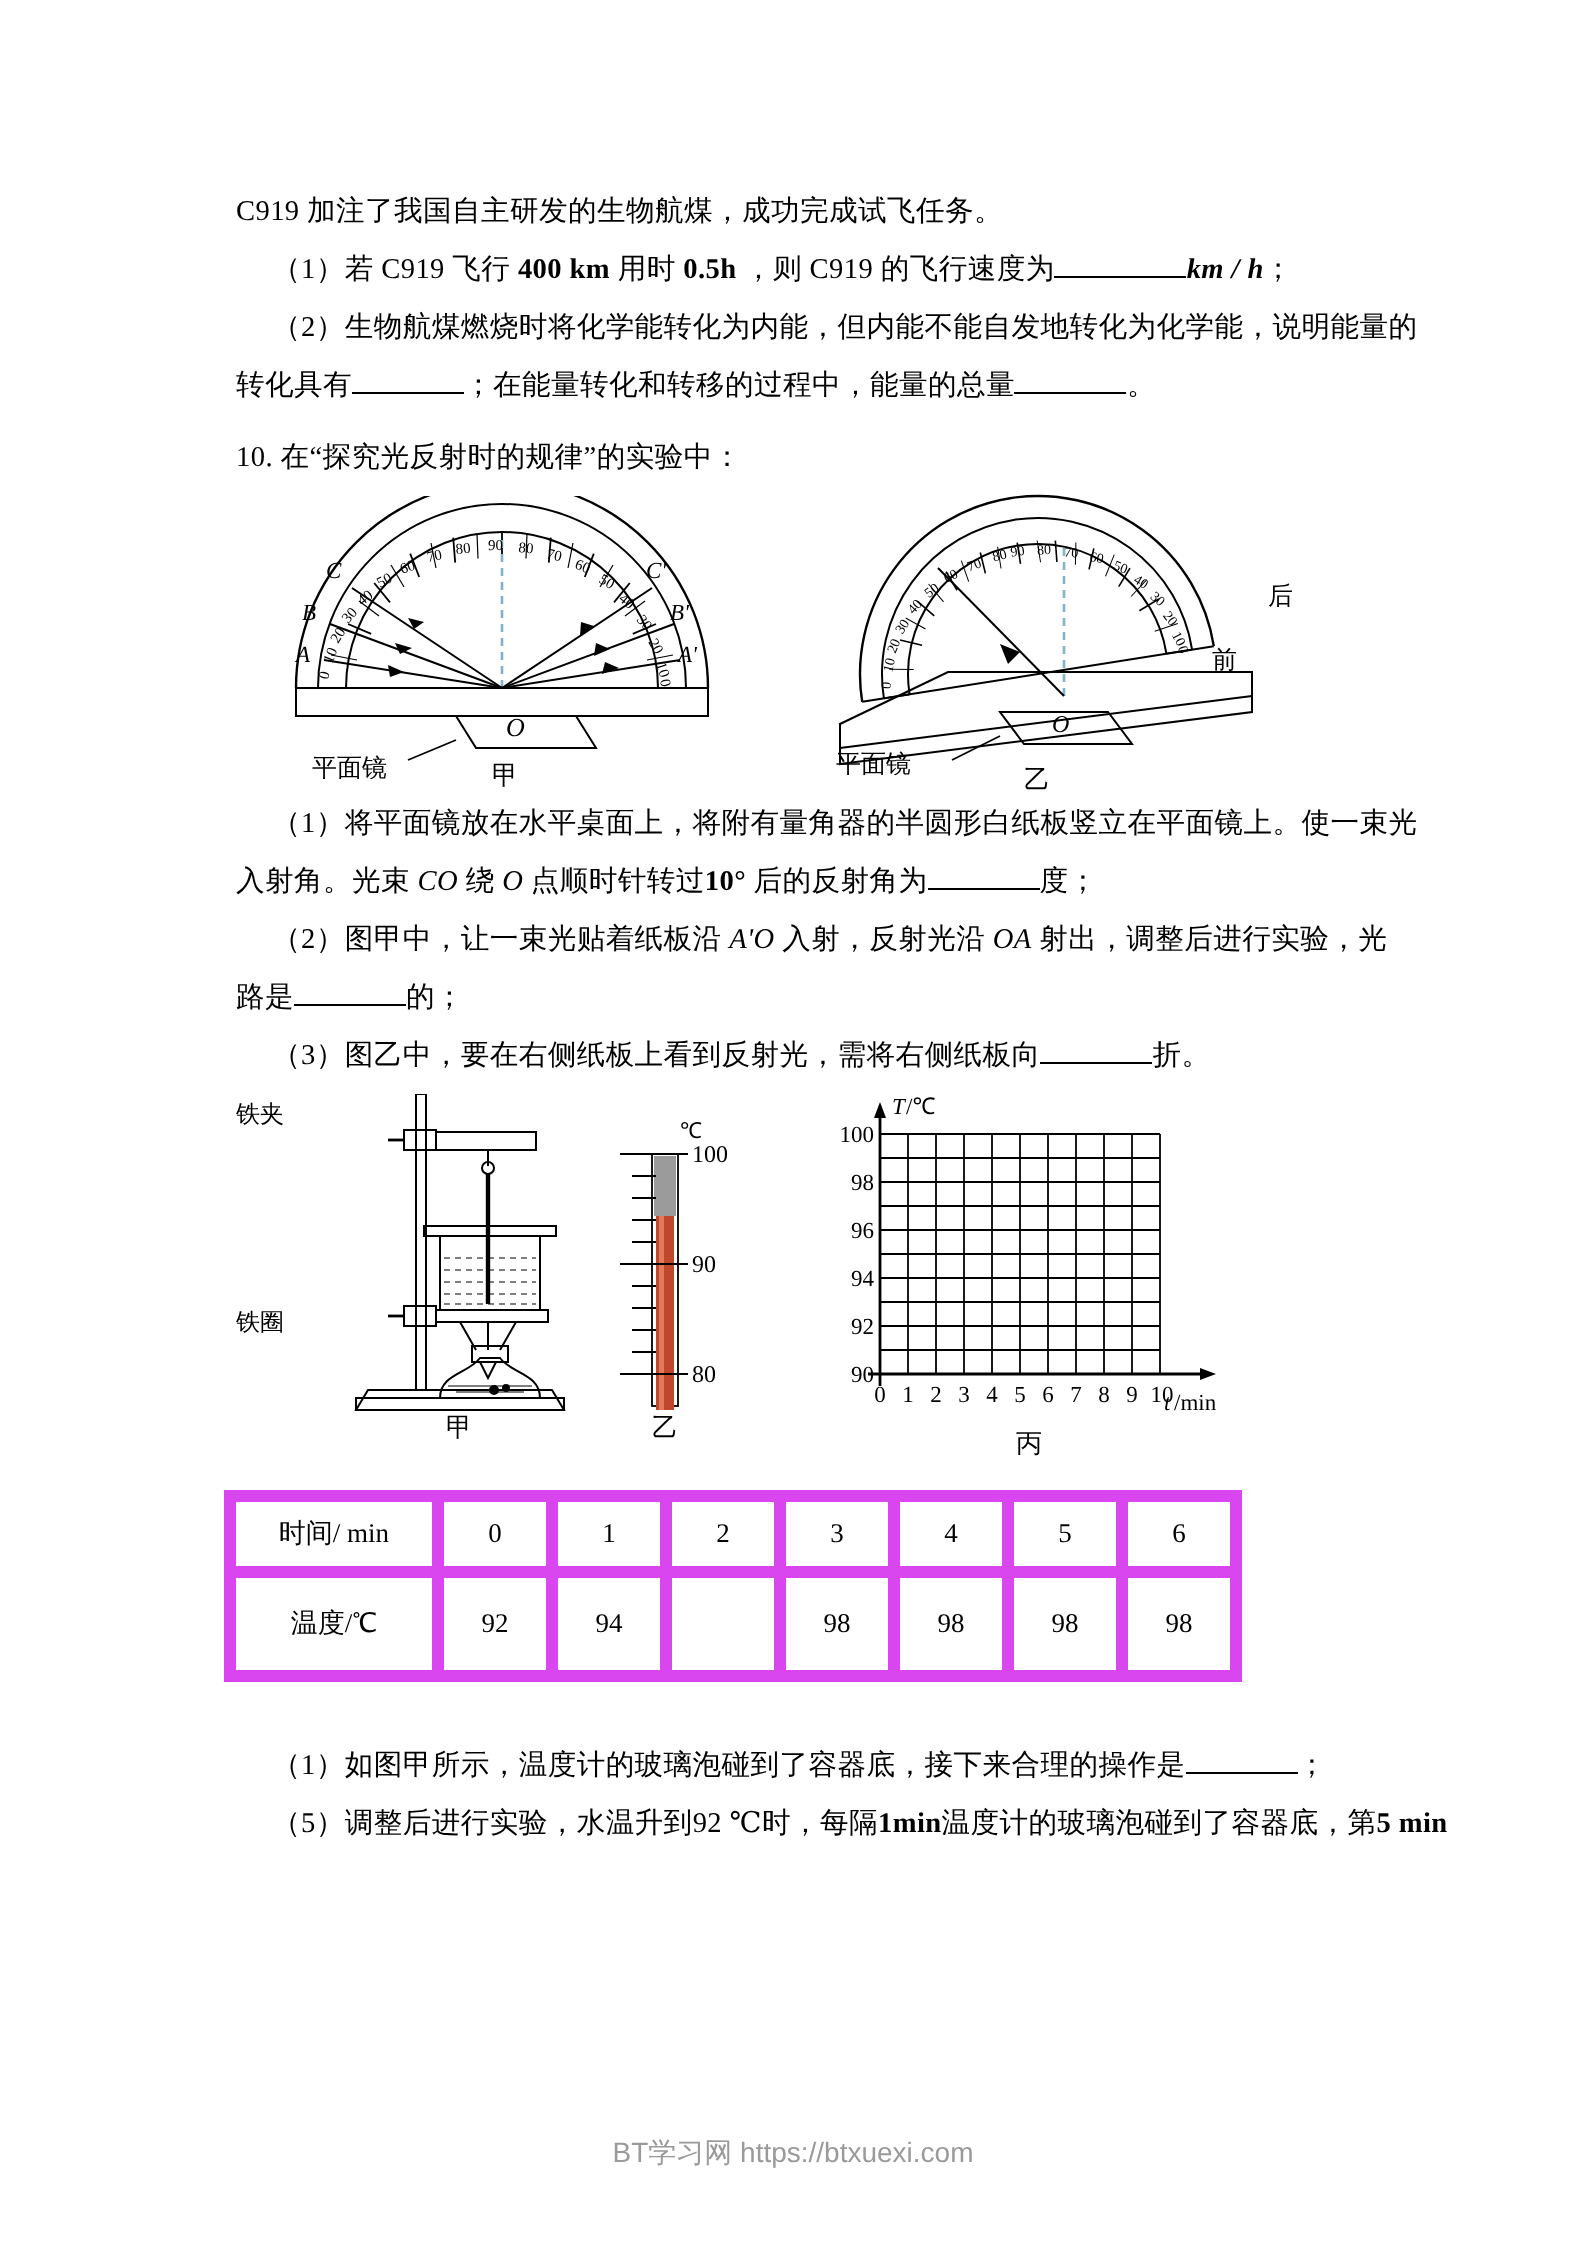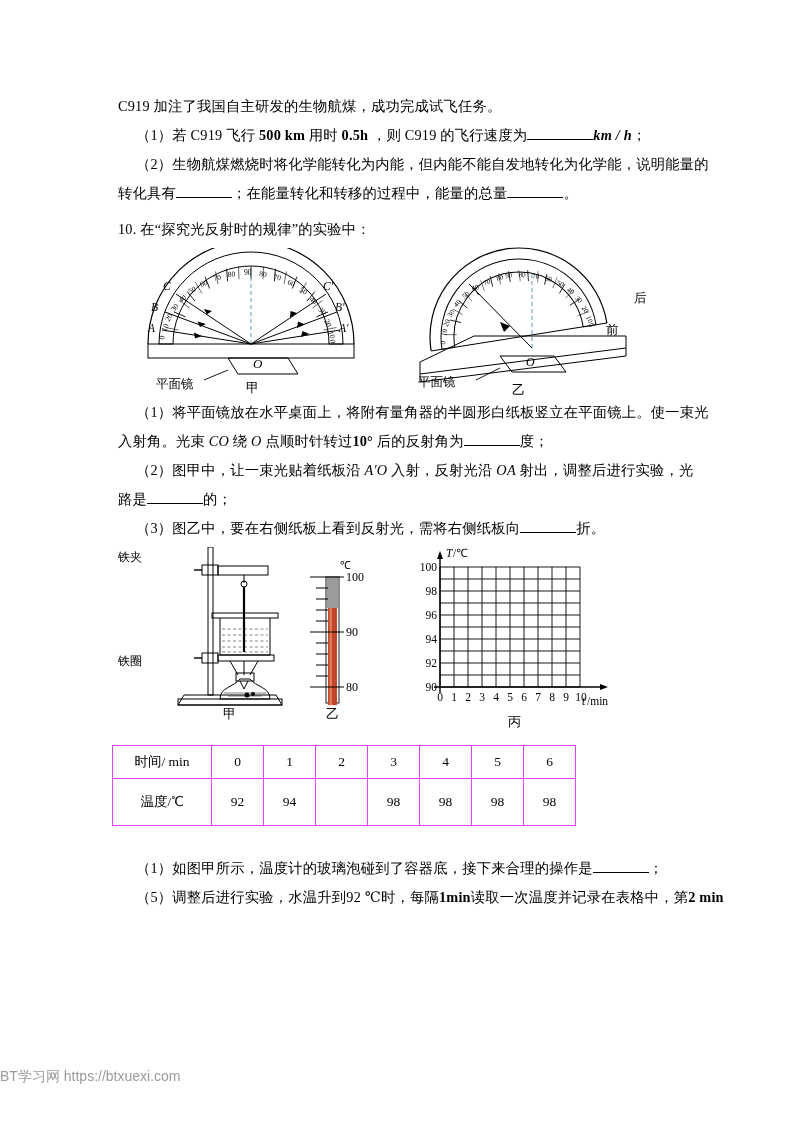--- a/index.html
+++ b/index.html
@@ -83,56 +83,56 @@
   }
 
   
   table.data {
     border-collapse: collapse;
     margin-top: 10px;
     margin-left: -6px;
     font-size: 13.5px;
   }
   table.data td {
-    border: 1px solid #d946ef;
+    border: 6px solid #d946ef;
     text-align: center;
     font-family: "Liberation Serif", serif;
   }
   table.data tr.r1 td { height: 30px; }
   table.data tr.r2 td { height: 44px; }
   table.data td.hcell {
     width: 96px;
     font-size: 13.5px;
   }
   table.data td.vcell { width: 49px; }
 
   
   .footer {
     position: absolute;
     left: 0;
     top: 1068px;
     width: 793px;
-    text-align: left;
+    text-align: center;
     color: #9a9a9a;
     font-size: 14px;
     font-family: "Liberation Sans", sans-serif;
   }
 </style>
 </head>
 <body>
 
 <div class="page">
 
   <div class="content">
 
     <div class="line">C919 加注了我国自主研发的生物航煤，成功完成试飞任务。</div>
 
     <div class="line indent">
       <span>（1）若 C919 飞行</span>
-      <span class="bold">500 km</span>
+      <span class="bold">400 km</span>
       <span>用时</span>
       <span class="bold">0.5h</span>
       <span>，则 C919 的飞行速度为</span><span class="blank b-lg"></span><span class="it bold">km / h</span><span>；</span>
     </div>
 
     <div class="line indent">（2）生物航煤燃烧时将化学能转化为内能，但内能不能自发地转化为化学能，说明能量的</div>
     <div class="line">
       <span>转化具有</span><span class="blank b-md"></span><span>；在能量转化和转移的过程中，能量的总量</span><span class="blank b-md"></span><span>。</span>
     </div>
 
@@ -503,20 +503,20 @@
         <td class="vcell">98</td>
         <td class="vcell">98</td>
       </tr>
     </tbody>
       </table>
 
     <div class="line indent" style="margin-top:28px;">
       <span>（1）如图甲所示，温度计的玻璃泡碰到了容器底，接下来合理的操作是</span><span class="blank b-md"></span><span>；</span>
     </div>
     <div class="line indent">
-      <span>（5）调整后进行实验，水温升到</span><span>92 ℃</span><span>时，每隔</span><span class="bold">1min</span><span>读取一次温度并记录在表格中，第</span><span class="bold">2 min</span>
+      <span>（5）调整后进行实验，水温升到</span><span>92 ℃</span><span>时，每隔</span><span class="bold">1min</span><span>温度计的玻璃泡碰到了容器底，第</span><span class="bold">5 min</span>
     </div>
 
   </div>
 
   <div class="footer">BT学习网 https://btxuexi.com</div>
 
 </div>
 
 </body></html>

